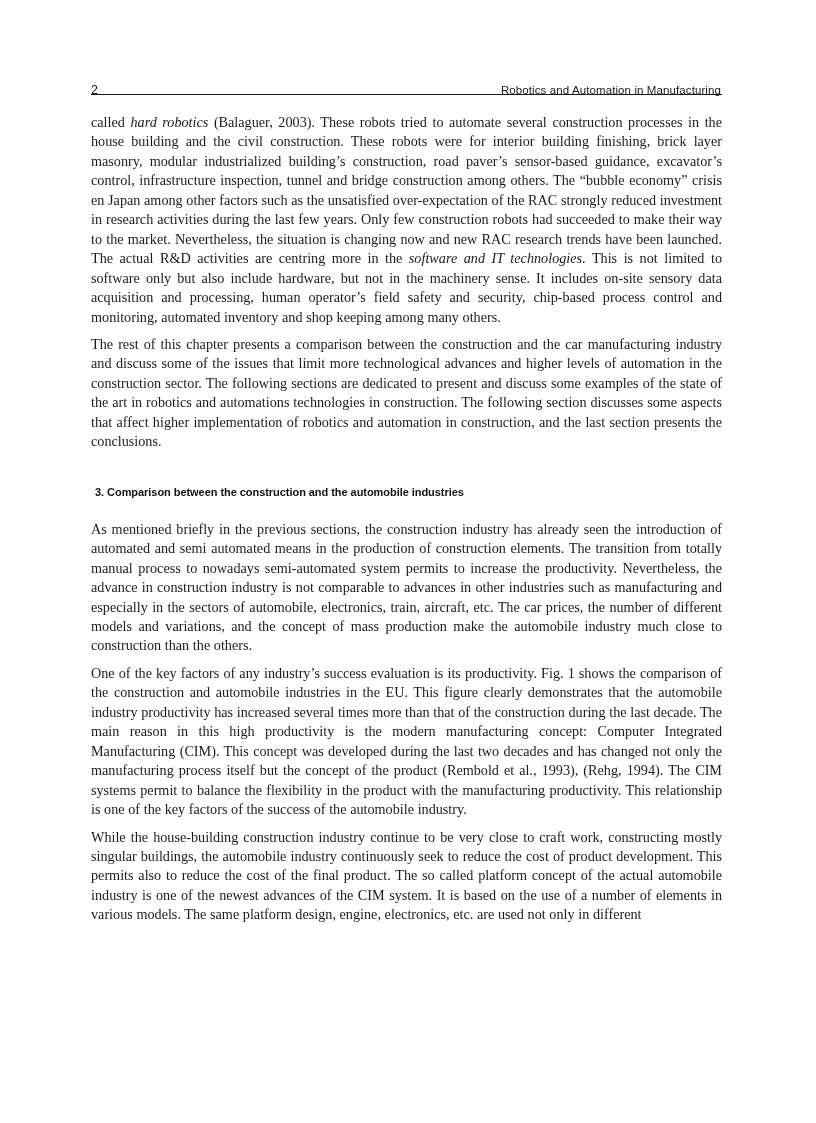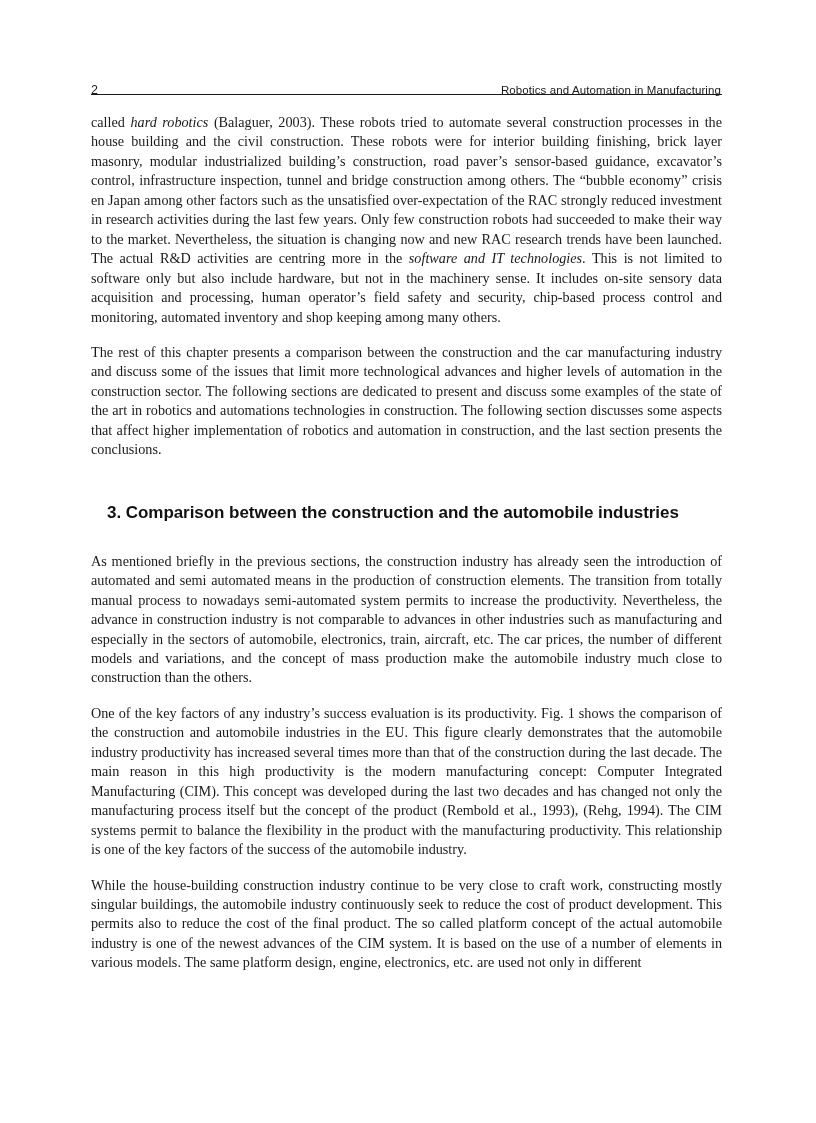--- a/index.html
+++ b/index.html
@@ -64,28 +64,28 @@
   p.body {
     margin: 0;
     text-align: justify;
     text-justify: inter-word;
     font-size: 14.2px;
     line-height: 19.45px;
     word-spacing: 0.1px;
     hyphens: none;
   }
   p.body + p.body {
-    margin-top: 16px;
+    margin-top: 8px;
   }
 
   .sec-head {
-    margin: 16px;
+    margin: 4px;
     font-family: "Liberation Sans", "DejaVu Sans", sans-serif;
     font-weight: bold;
-    font-size: 17px;
+    font-size: 11px;
     line-height: 19px;
     letter-spacing: -0.05px;
     color: #111111;
   }
   .gap-above-head { height: 27px; }
   .gap-below-head { height: 14px; }
 
   i { font-style: italic; margin-top: 28px; }
 </style>
 </head>

